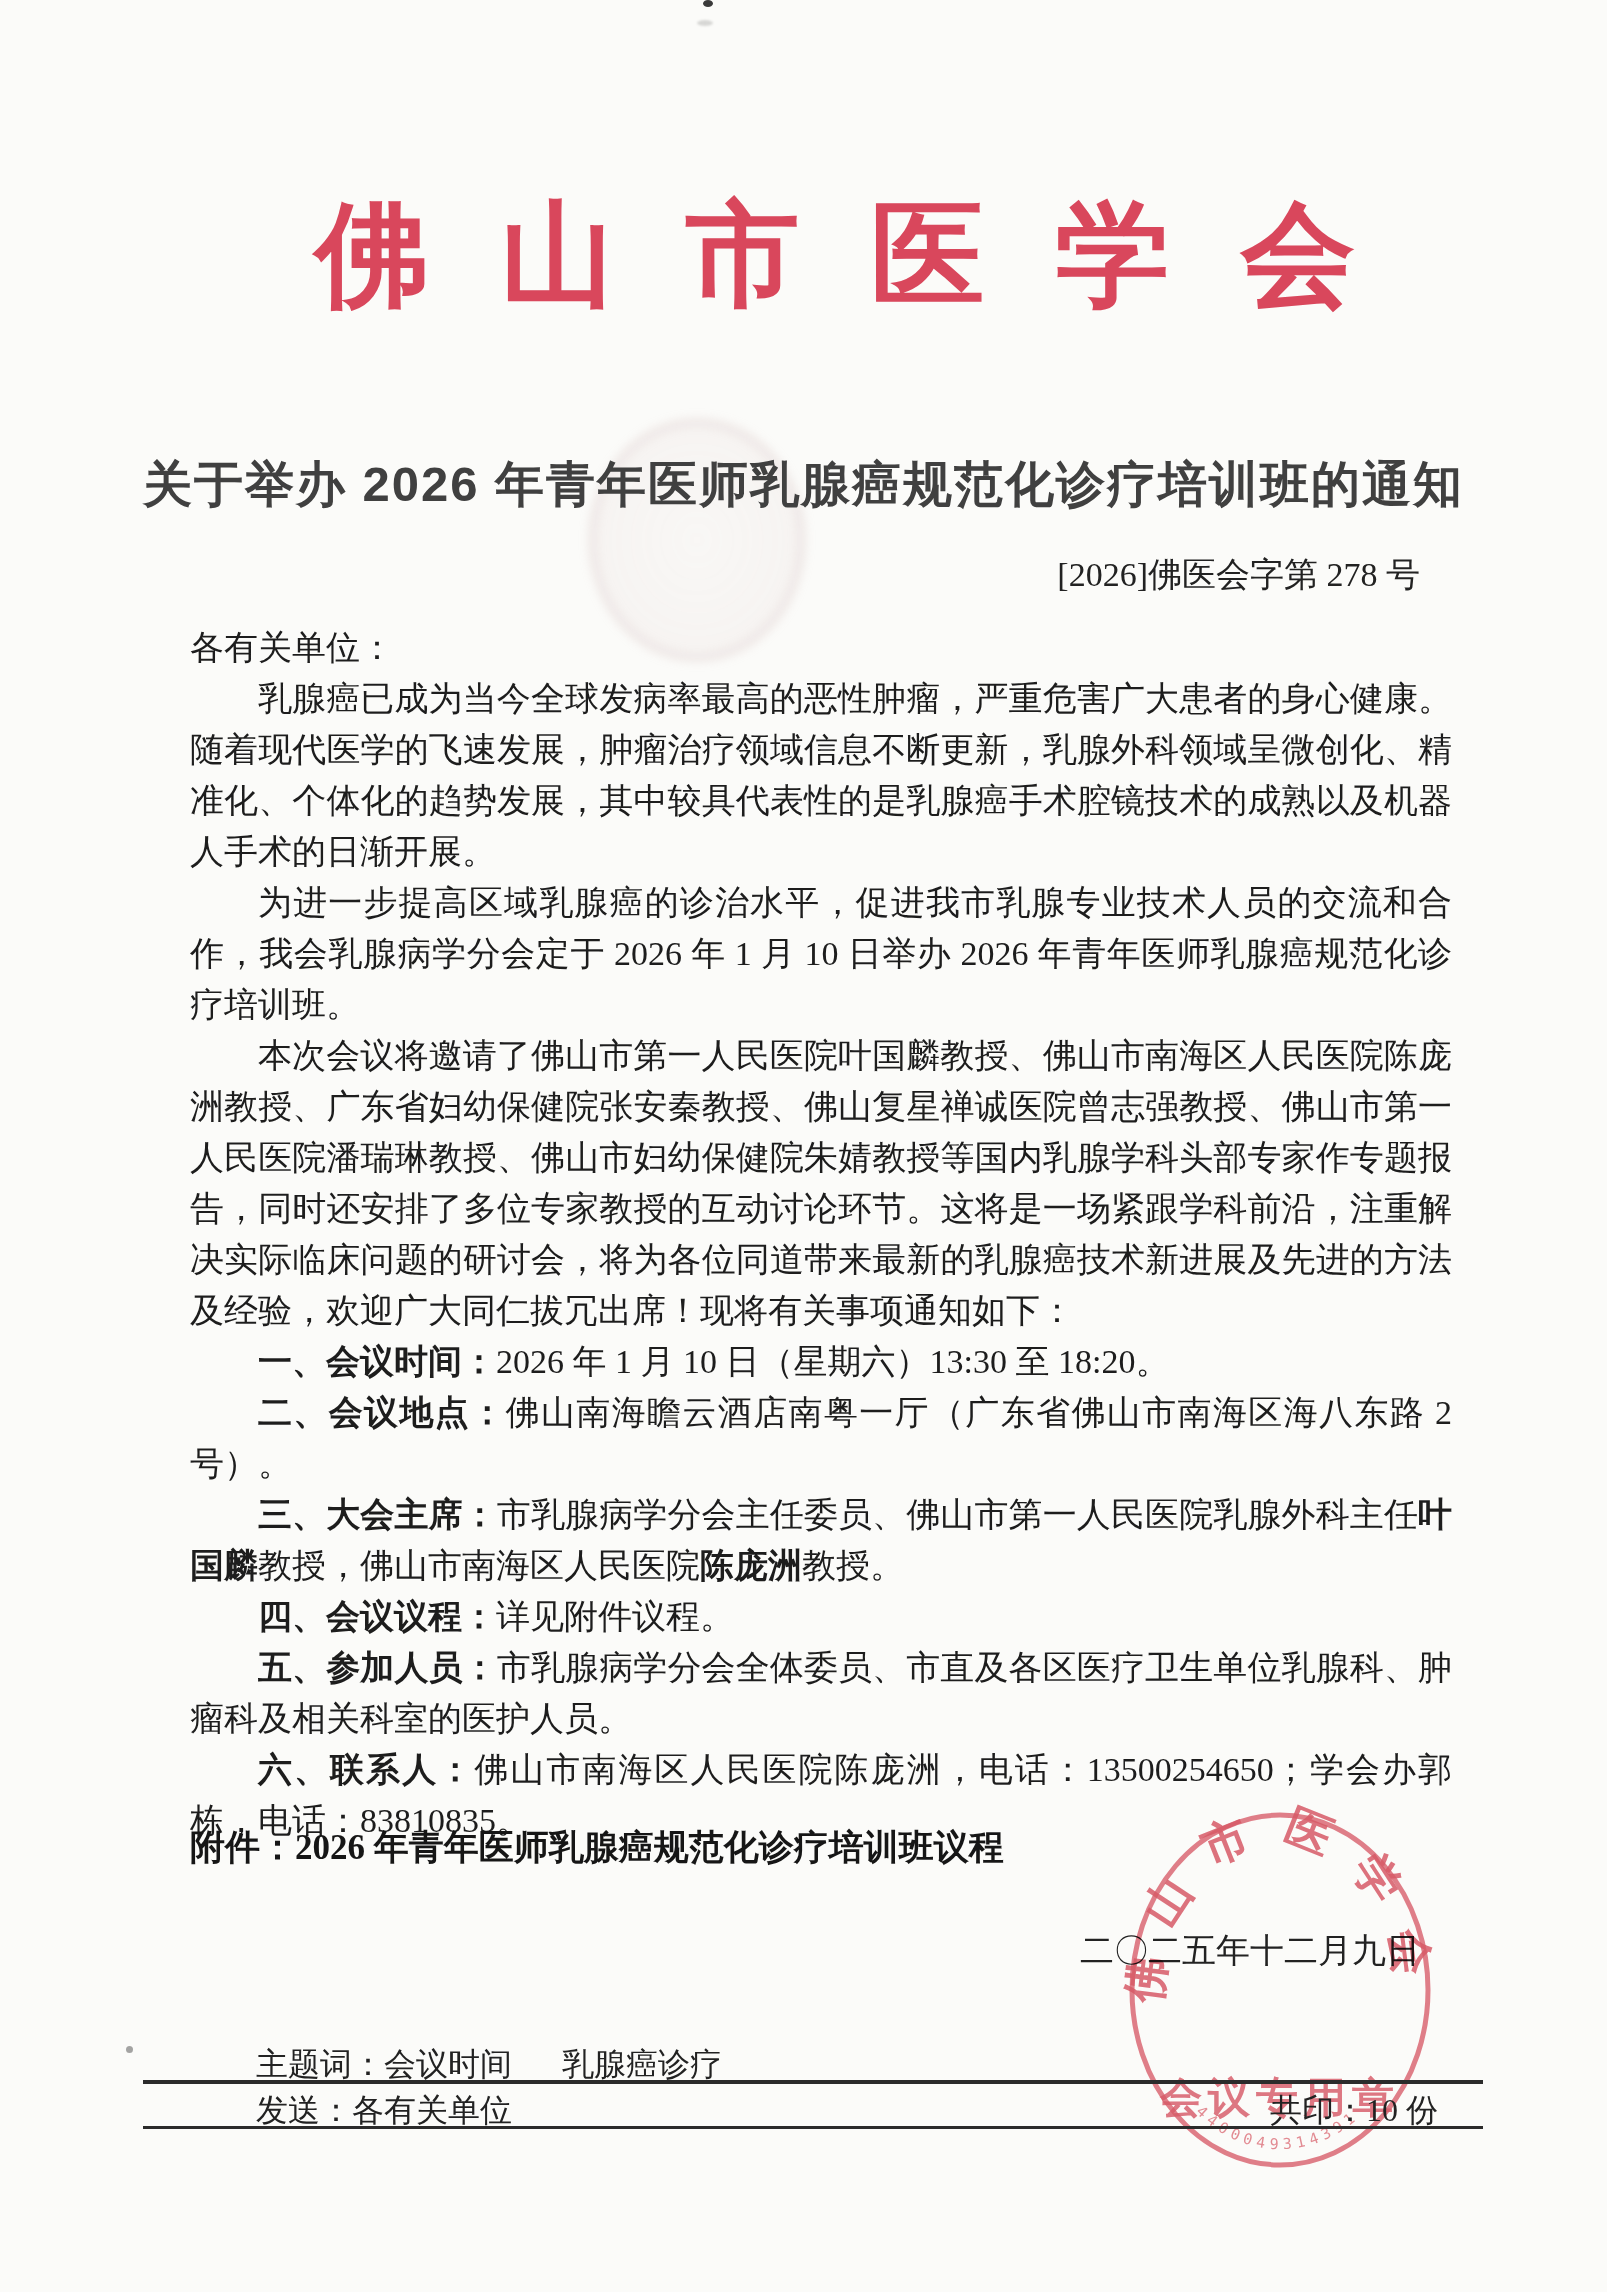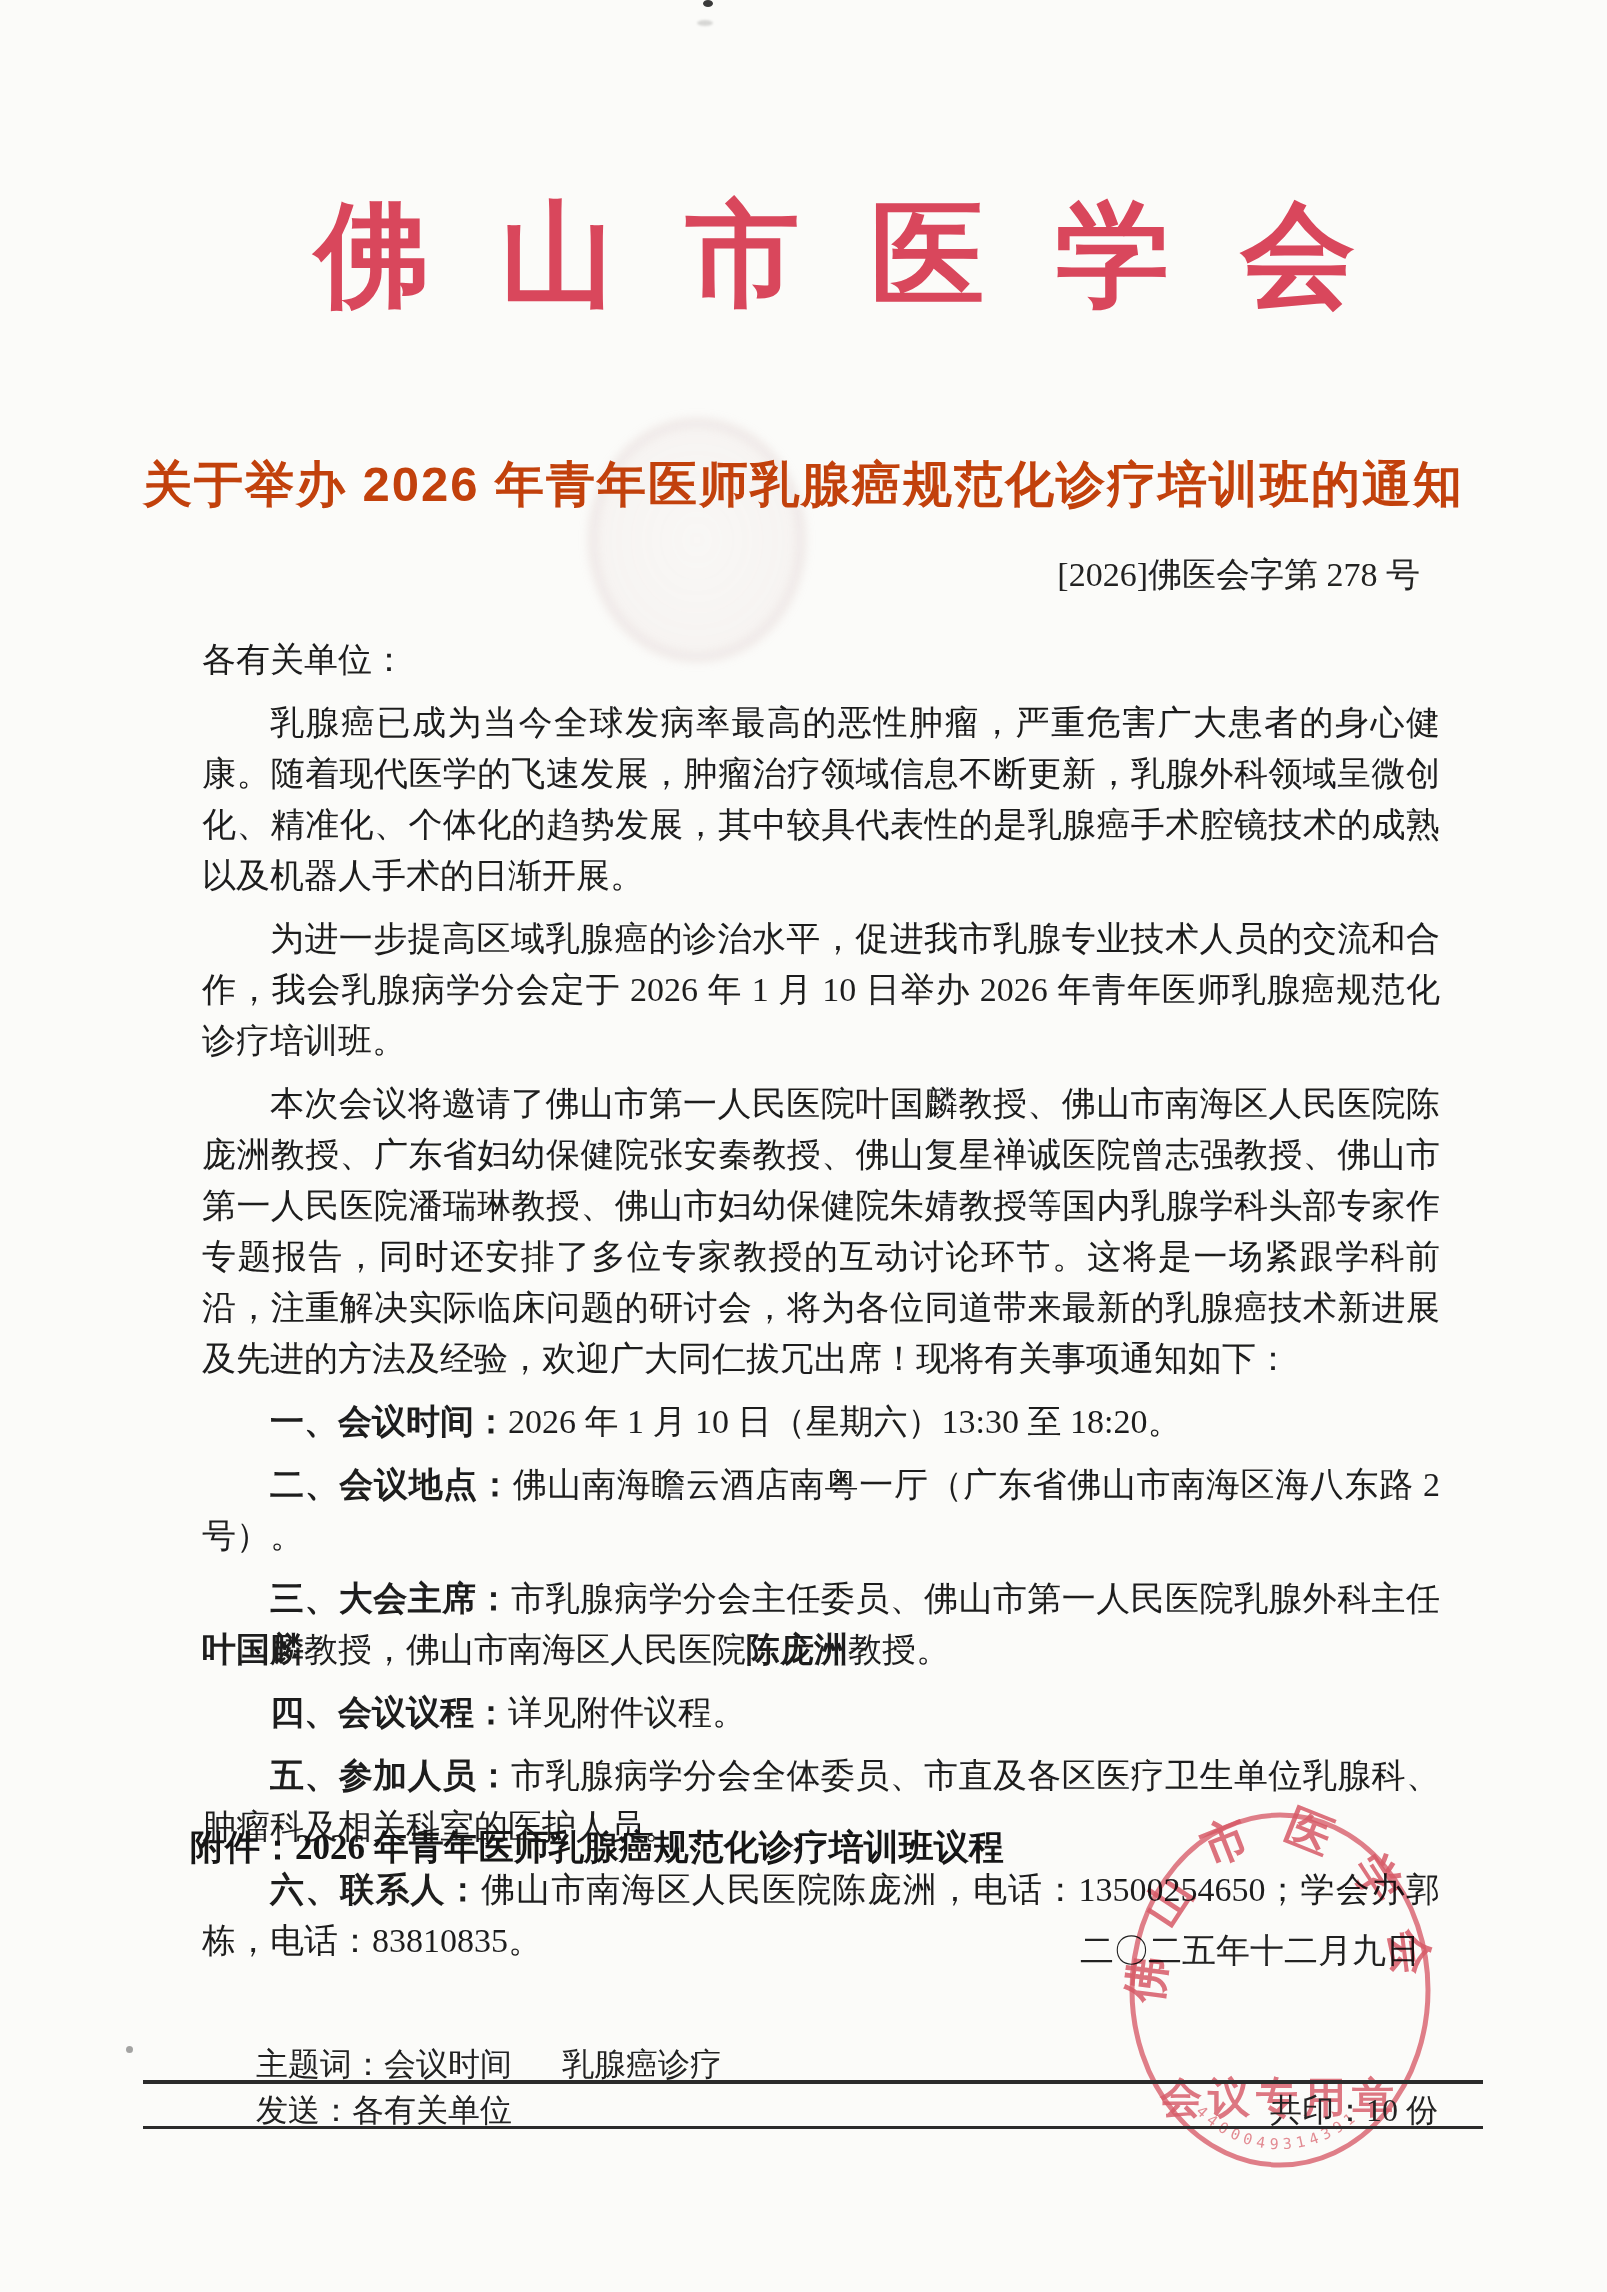--- a/index.html
+++ b/index.html
@@ -17,33 +17,33 @@
     position:absolute;left:315px;top:196px;width:1040px;
     display:flex;justify-content:space-between;
     font-size:114px;line-height:1.05;font-weight:bold;
     font-family:"Liberation Serif","DejaVu Serif",serif;
     color:#d9475c;
   }
   .heading{
     position:absolute;left:0;top:452px;width:1607px;
     text-align:center;
     font-family:"Liberation Sans","DejaVu Sans",sans-serif;
-    font-weight:bold;font-size:49px;letter-spacing:2px;color:#c2410c;
+    font-weight:bold;font-size:49px;letter-spacing:2px;color:#404040;
   }
   .doc-number{
     position:absolute;right:187px;top:552px;
     font-size:34px;color:#222;
   }
   
   .body-text{
     position:absolute;left:190px;top:622px;width:1262px;
     font-size:34px;line-height:51px;
     text-align:justify;
   }
-  .body-text p{margin:12px;}
+  .body-text p{margin:0;}
   .body-text p.ind{text-indent:68px;}
   .heiti{
     font-family:Liberation Sans, sans-serif;
     font-weight:bold;
   }
   .attachment{
     position:absolute;left:190px;top:1824px;
     font-family:Liberation Serif, serif;
     font-weight:bold;font-size:35px;color:#161616;
   }

